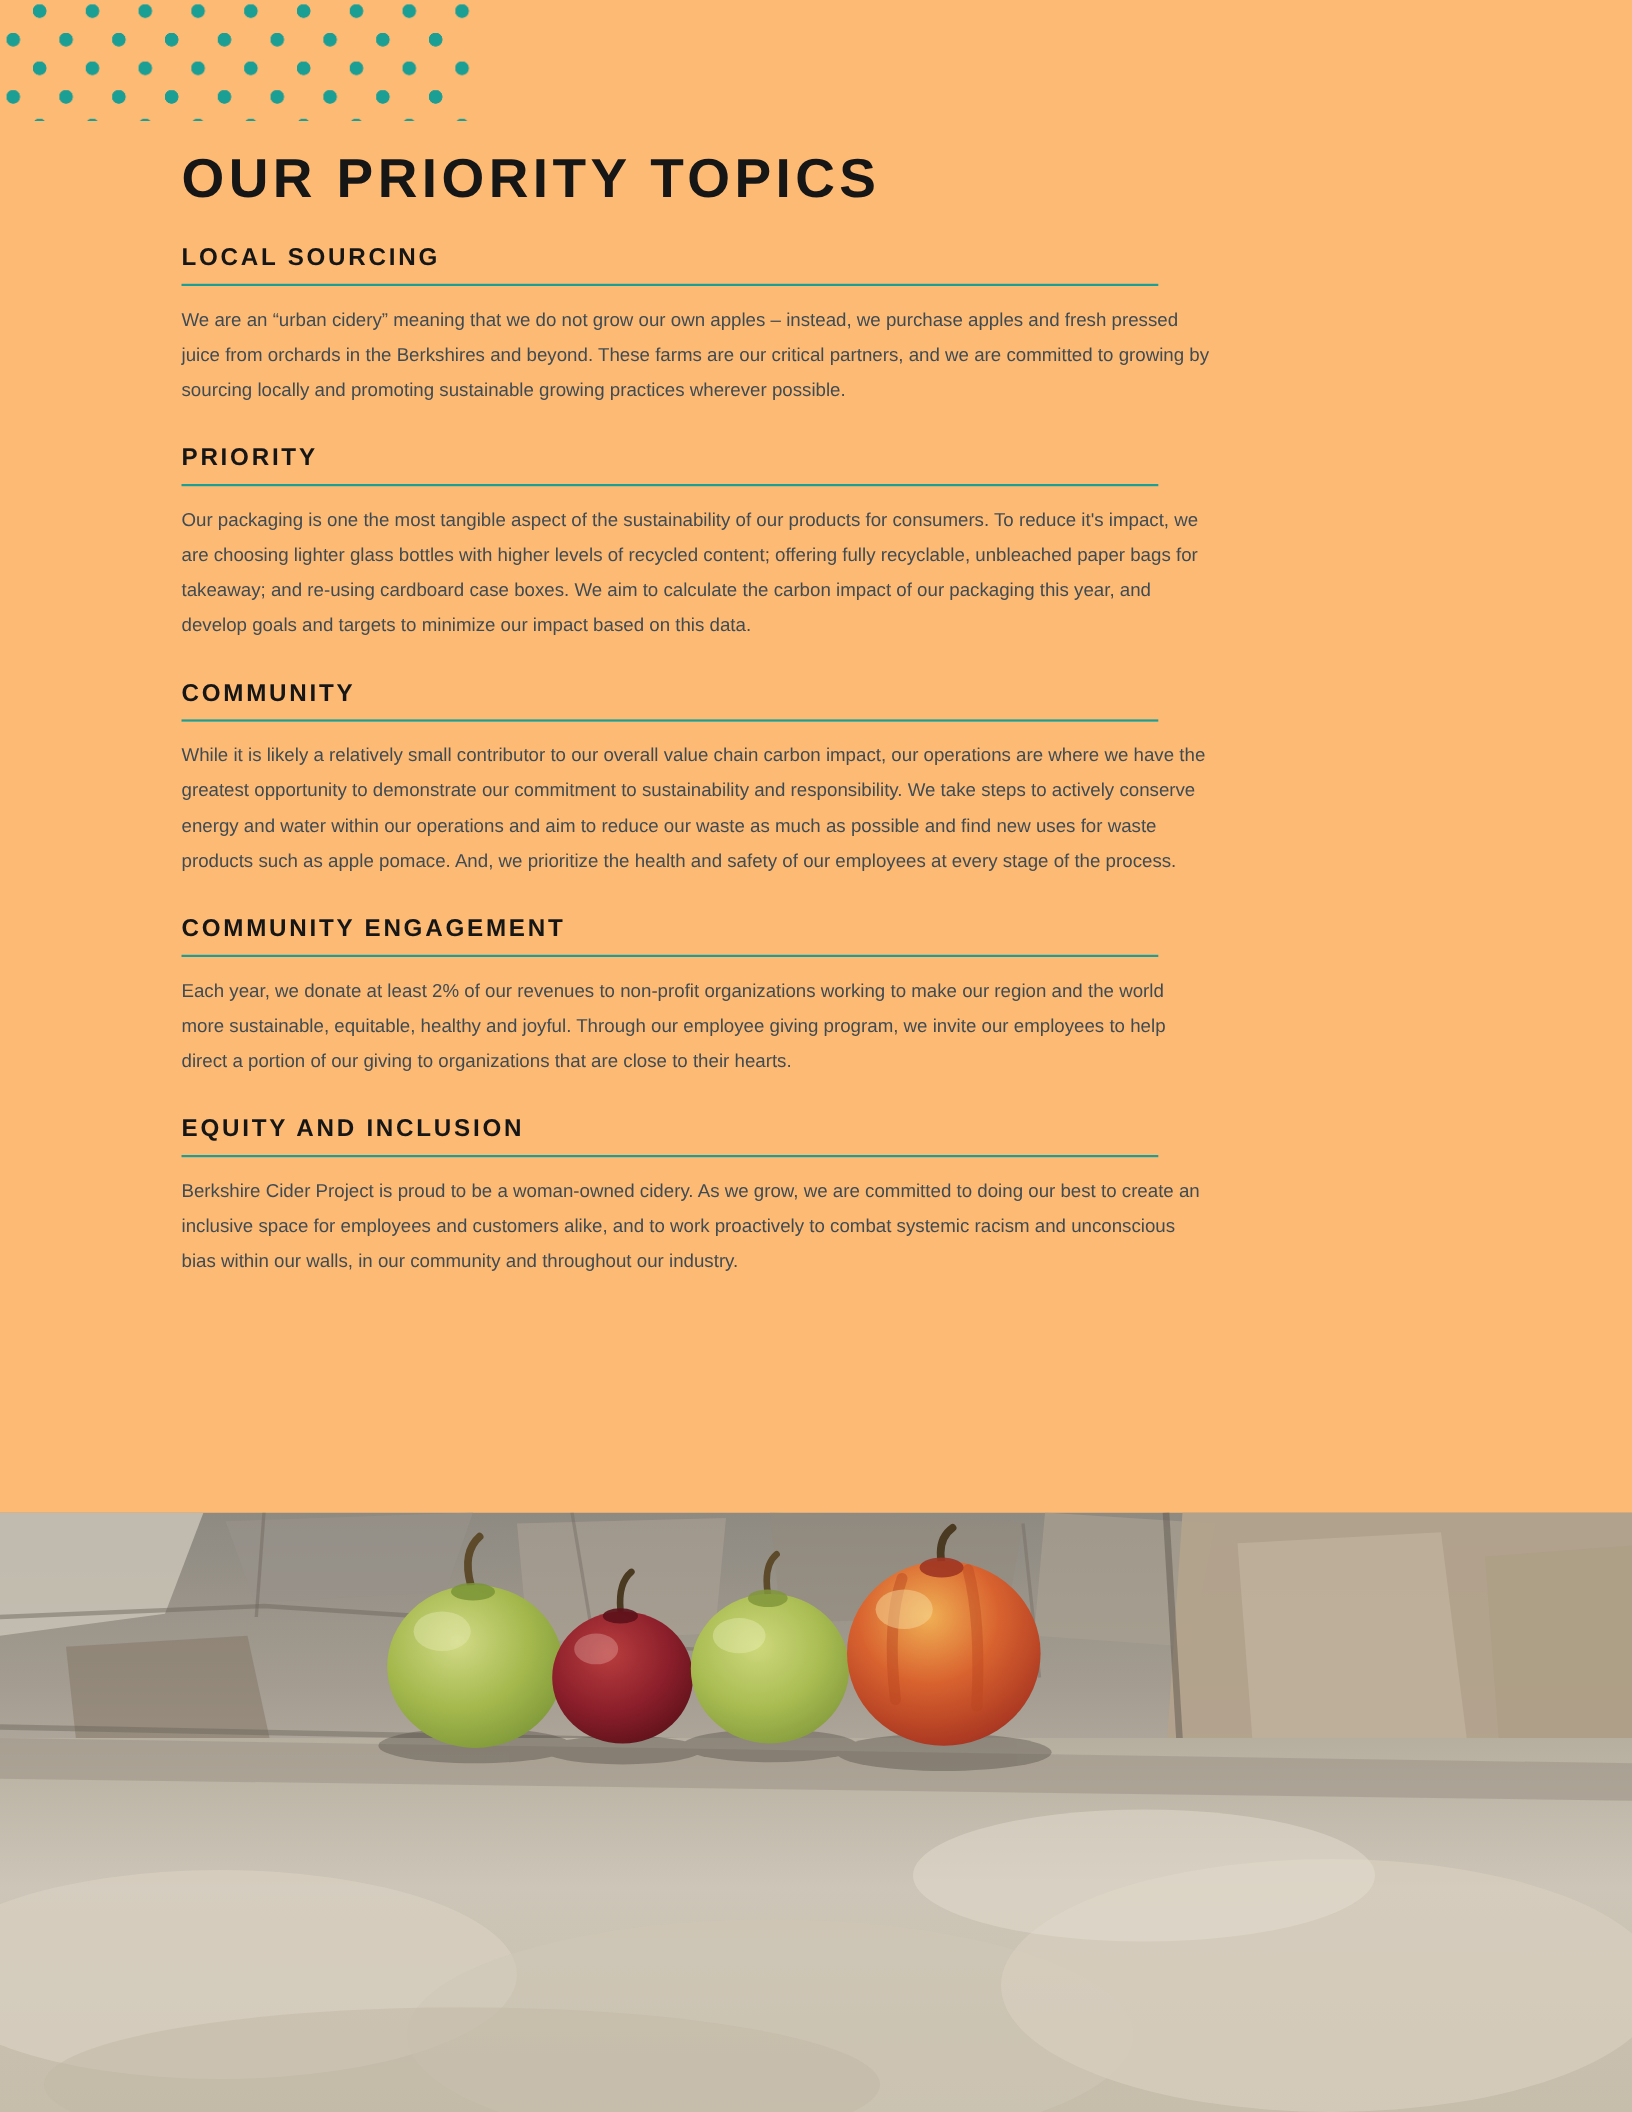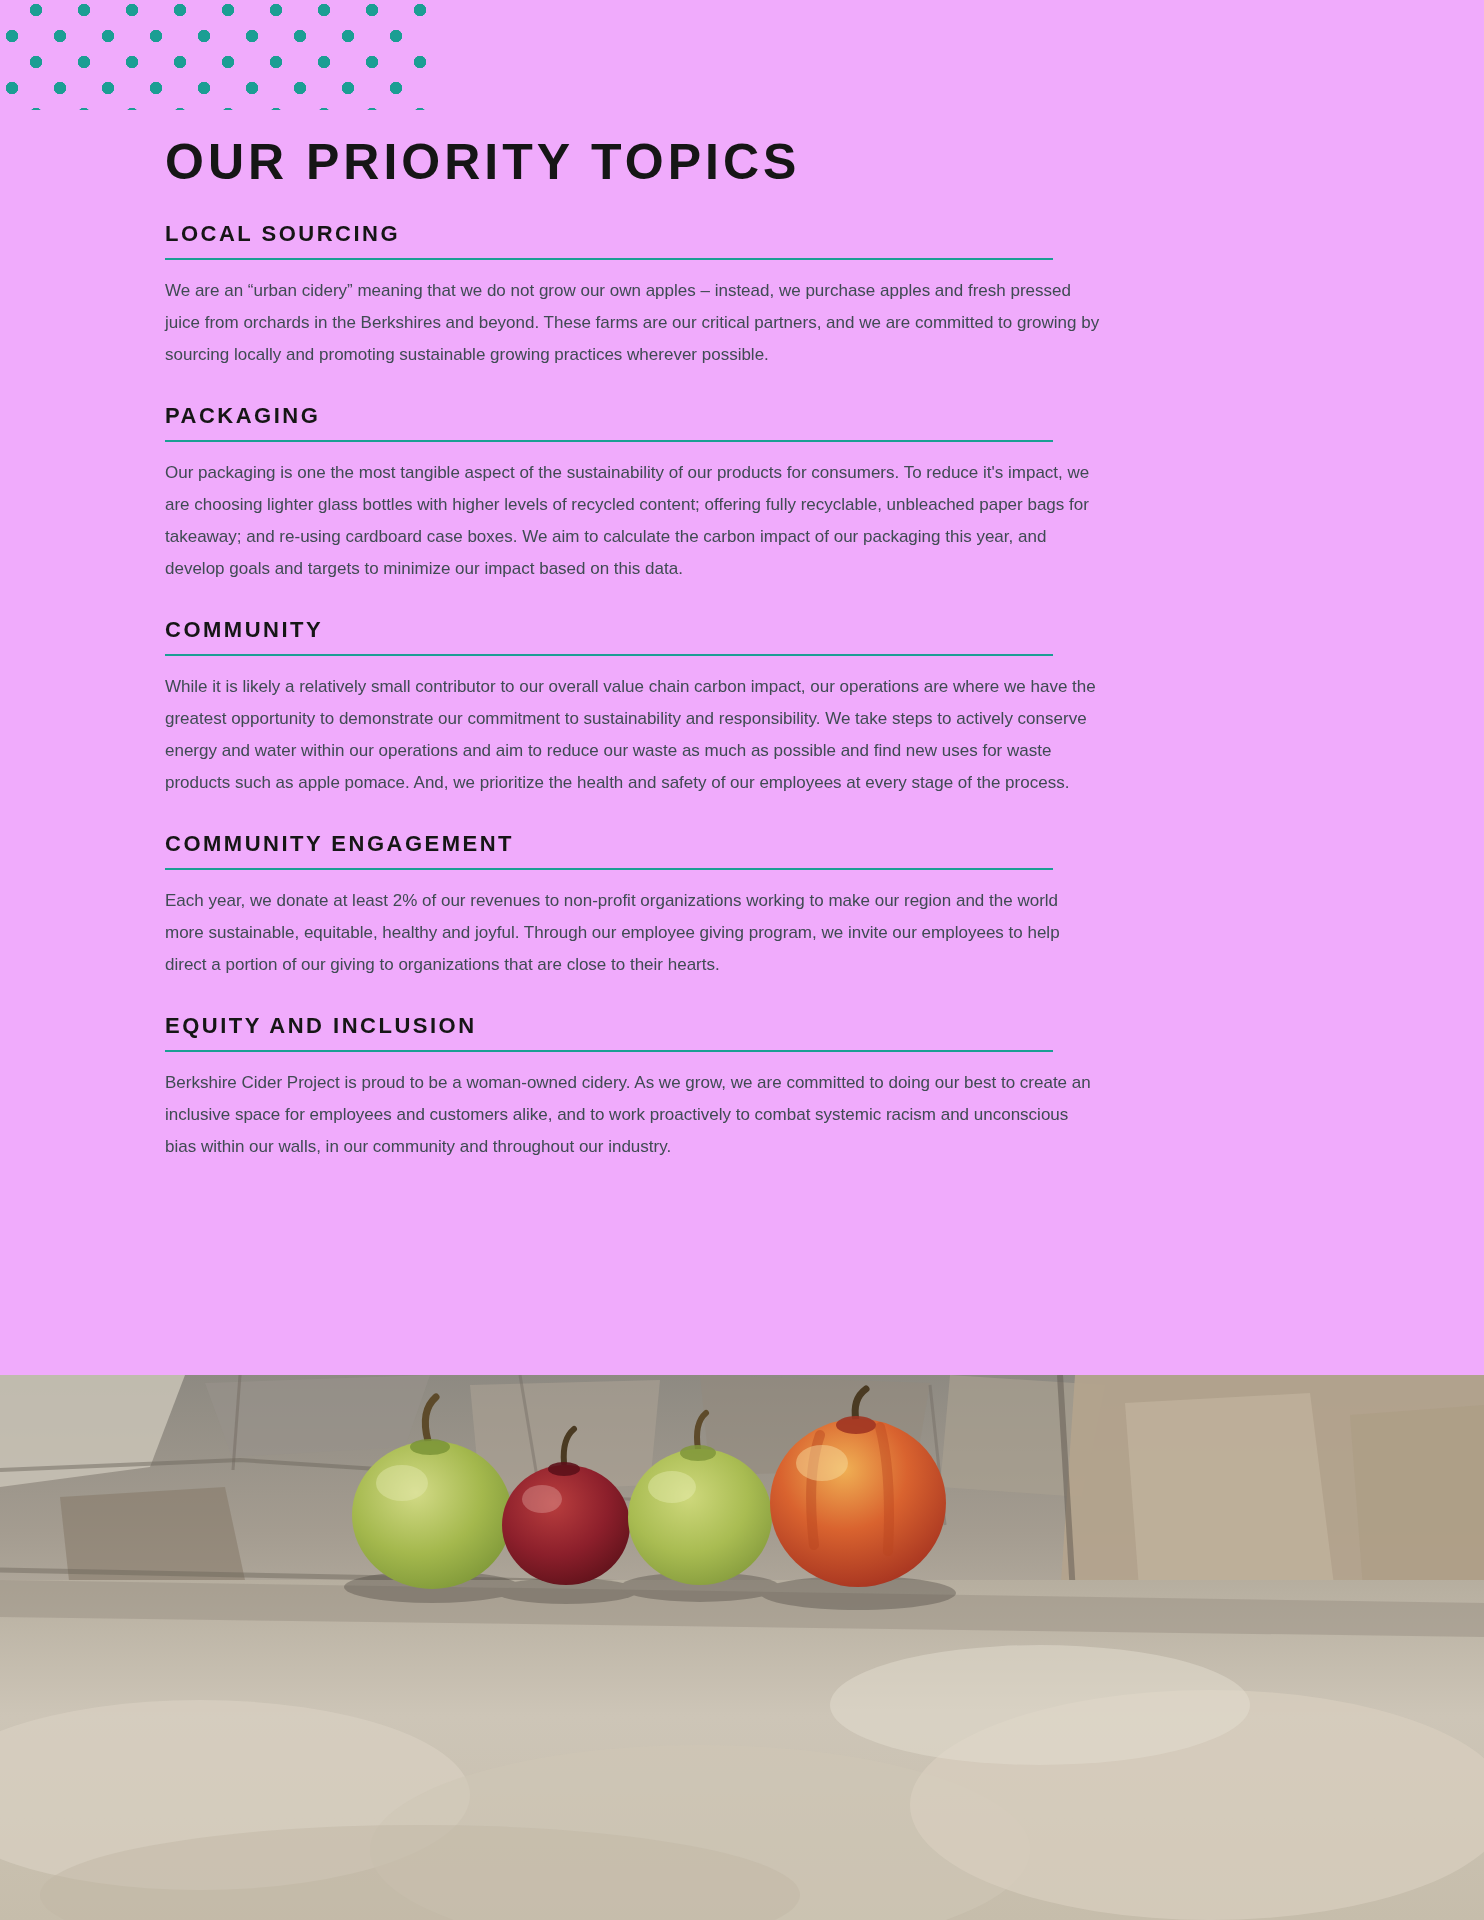--- a/index.html
+++ b/index.html
@@ -2,21 +2,21 @@
 <html style="--accent: #1b9e93; --heading-color: #161616; --body-color: #3f4b53;"><head>
 <meta charset="utf-8">
 <style>
   * { margin:0; padding:0; box-sizing:border-box; }
   html,body { background:#ffffff; }
   body {
     width:1484px; height:1920px;
     font-family:"Liberation Sans", sans-serif;
     position:relative; overflow:hidden;
   }
-  .page { width:1484px; height:1920px; position:relative; background:#f0abfc; }
+  .page { width:1484px; height:1920px; position:relative; background:#fdba74; }
 
   
   .dots {
     position:absolute; top:0; left:0;
     width:436px; height:110px;
     background-image:
       radial-gradient(circle 6px at 6px 6px, var(--accent,#1b9e93) 6px, transparent 6.5px),
       radial-gradient(circle 6px at 6px 6px, var(--accent,#1b9e93) 6px, transparent 6.5px);
     background-size:48px 52px, 48px 52px;
     background-position:30px 4px, 6px 30px;
@@ -75,21 +75,21 @@
 
     <h1 class="page-title">OUR PRIORITY TOPICS</h1>
 
     <section class="section">
       <h2 class="section-heading">LOCAL SOURCING</h2>
       <div class="rule"></div>
       <p class="section-body">We are an “urban cidery” meaning that we do not grow our own apples – instead, we purchase apples and fresh pressed juice from orchards in the Berkshires and beyond. These farms are our critical partners, and we are committed to growing by sourcing locally and promoting sustainable growing practices wherever possible.</p>
     </section>
 
     <section class="section">
-      <h2 class="section-heading">PACKAGING</h2>
+      <h2 class="section-heading">PRIORITY</h2>
       <div class="rule"></div>
       <p class="section-body">Our packaging is one the most tangible aspect of the sustainability of our products for consumers. To reduce it's impact, we are choosing lighter glass bottles with higher levels of recycled content; offering fully recyclable, unbleached paper bags for takeaway; and re-using cardboard case boxes. We aim to calculate the carbon impact of our packaging this year, and develop goals and targets to minimize our impact based on this data.</p>
     </section>
 
     <section class="section">
       <h2 class="section-heading">COMMUNITY</h2>
       <div class="rule"></div>
       <p class="section-body">While it is likely a relatively small contributor to our overall value chain carbon impact, our operations are where we have the greatest opportunity to demonstrate our commitment to sustainability and responsibility. We take steps to actively conserve energy and water within our operations and aim to reduce our waste as much as possible and find new uses for waste products such as apple pomace. And, we prioritize the health and safety of our employees at every stage of the process.</p>
     </section>
 

